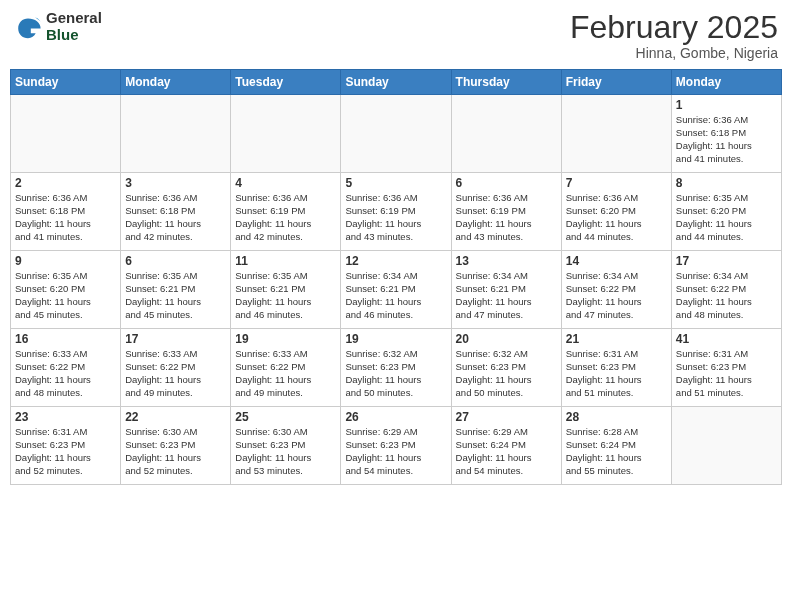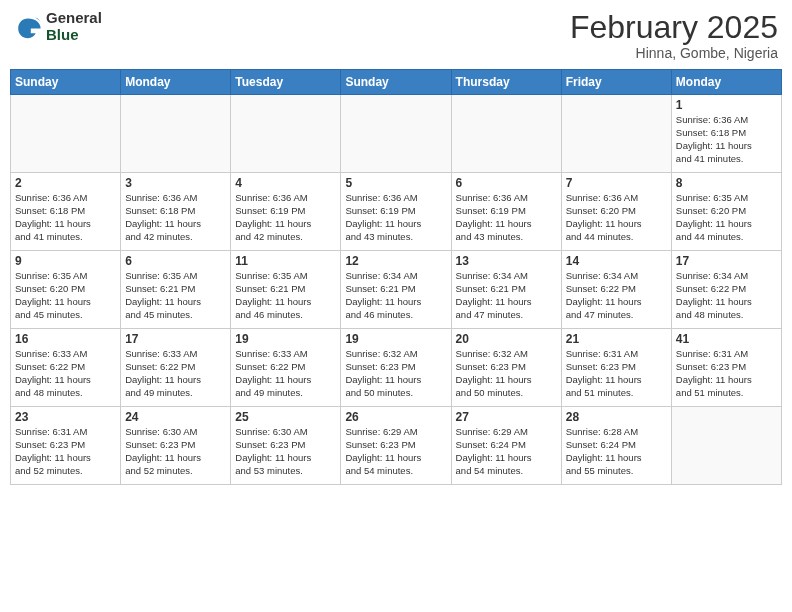--- a/index.html
+++ b/index.html
@@ -304,21 +304,21 @@
         </tr>
         <tr>
           <td>
             <div class="day-number">23</div>
             <div class="day-info" style="white-space: pre-line;">Sunrise: 6:31 AM
 Sunset: 6:23 PM
 Daylight: 11 hours
 and 52 minutes.</div>
           </td>
           <td>
-            <div class="day-number">24</div>
+            <div class="day-number">22</div>
             <div class="day-info" style="white-space: pre-line;">Sunrise: 6:30 AM
 Sunset: 6:23 PM
 Daylight: 11 hours
 and 52 minutes.</div>
           </td>
           <td>
             <div class="day-number">25</div>
             <div class="day-info" style="white-space: pre-line;">Sunrise: 6:30 AM
 Sunset: 6:23 PM
 Daylight: 11 hours

